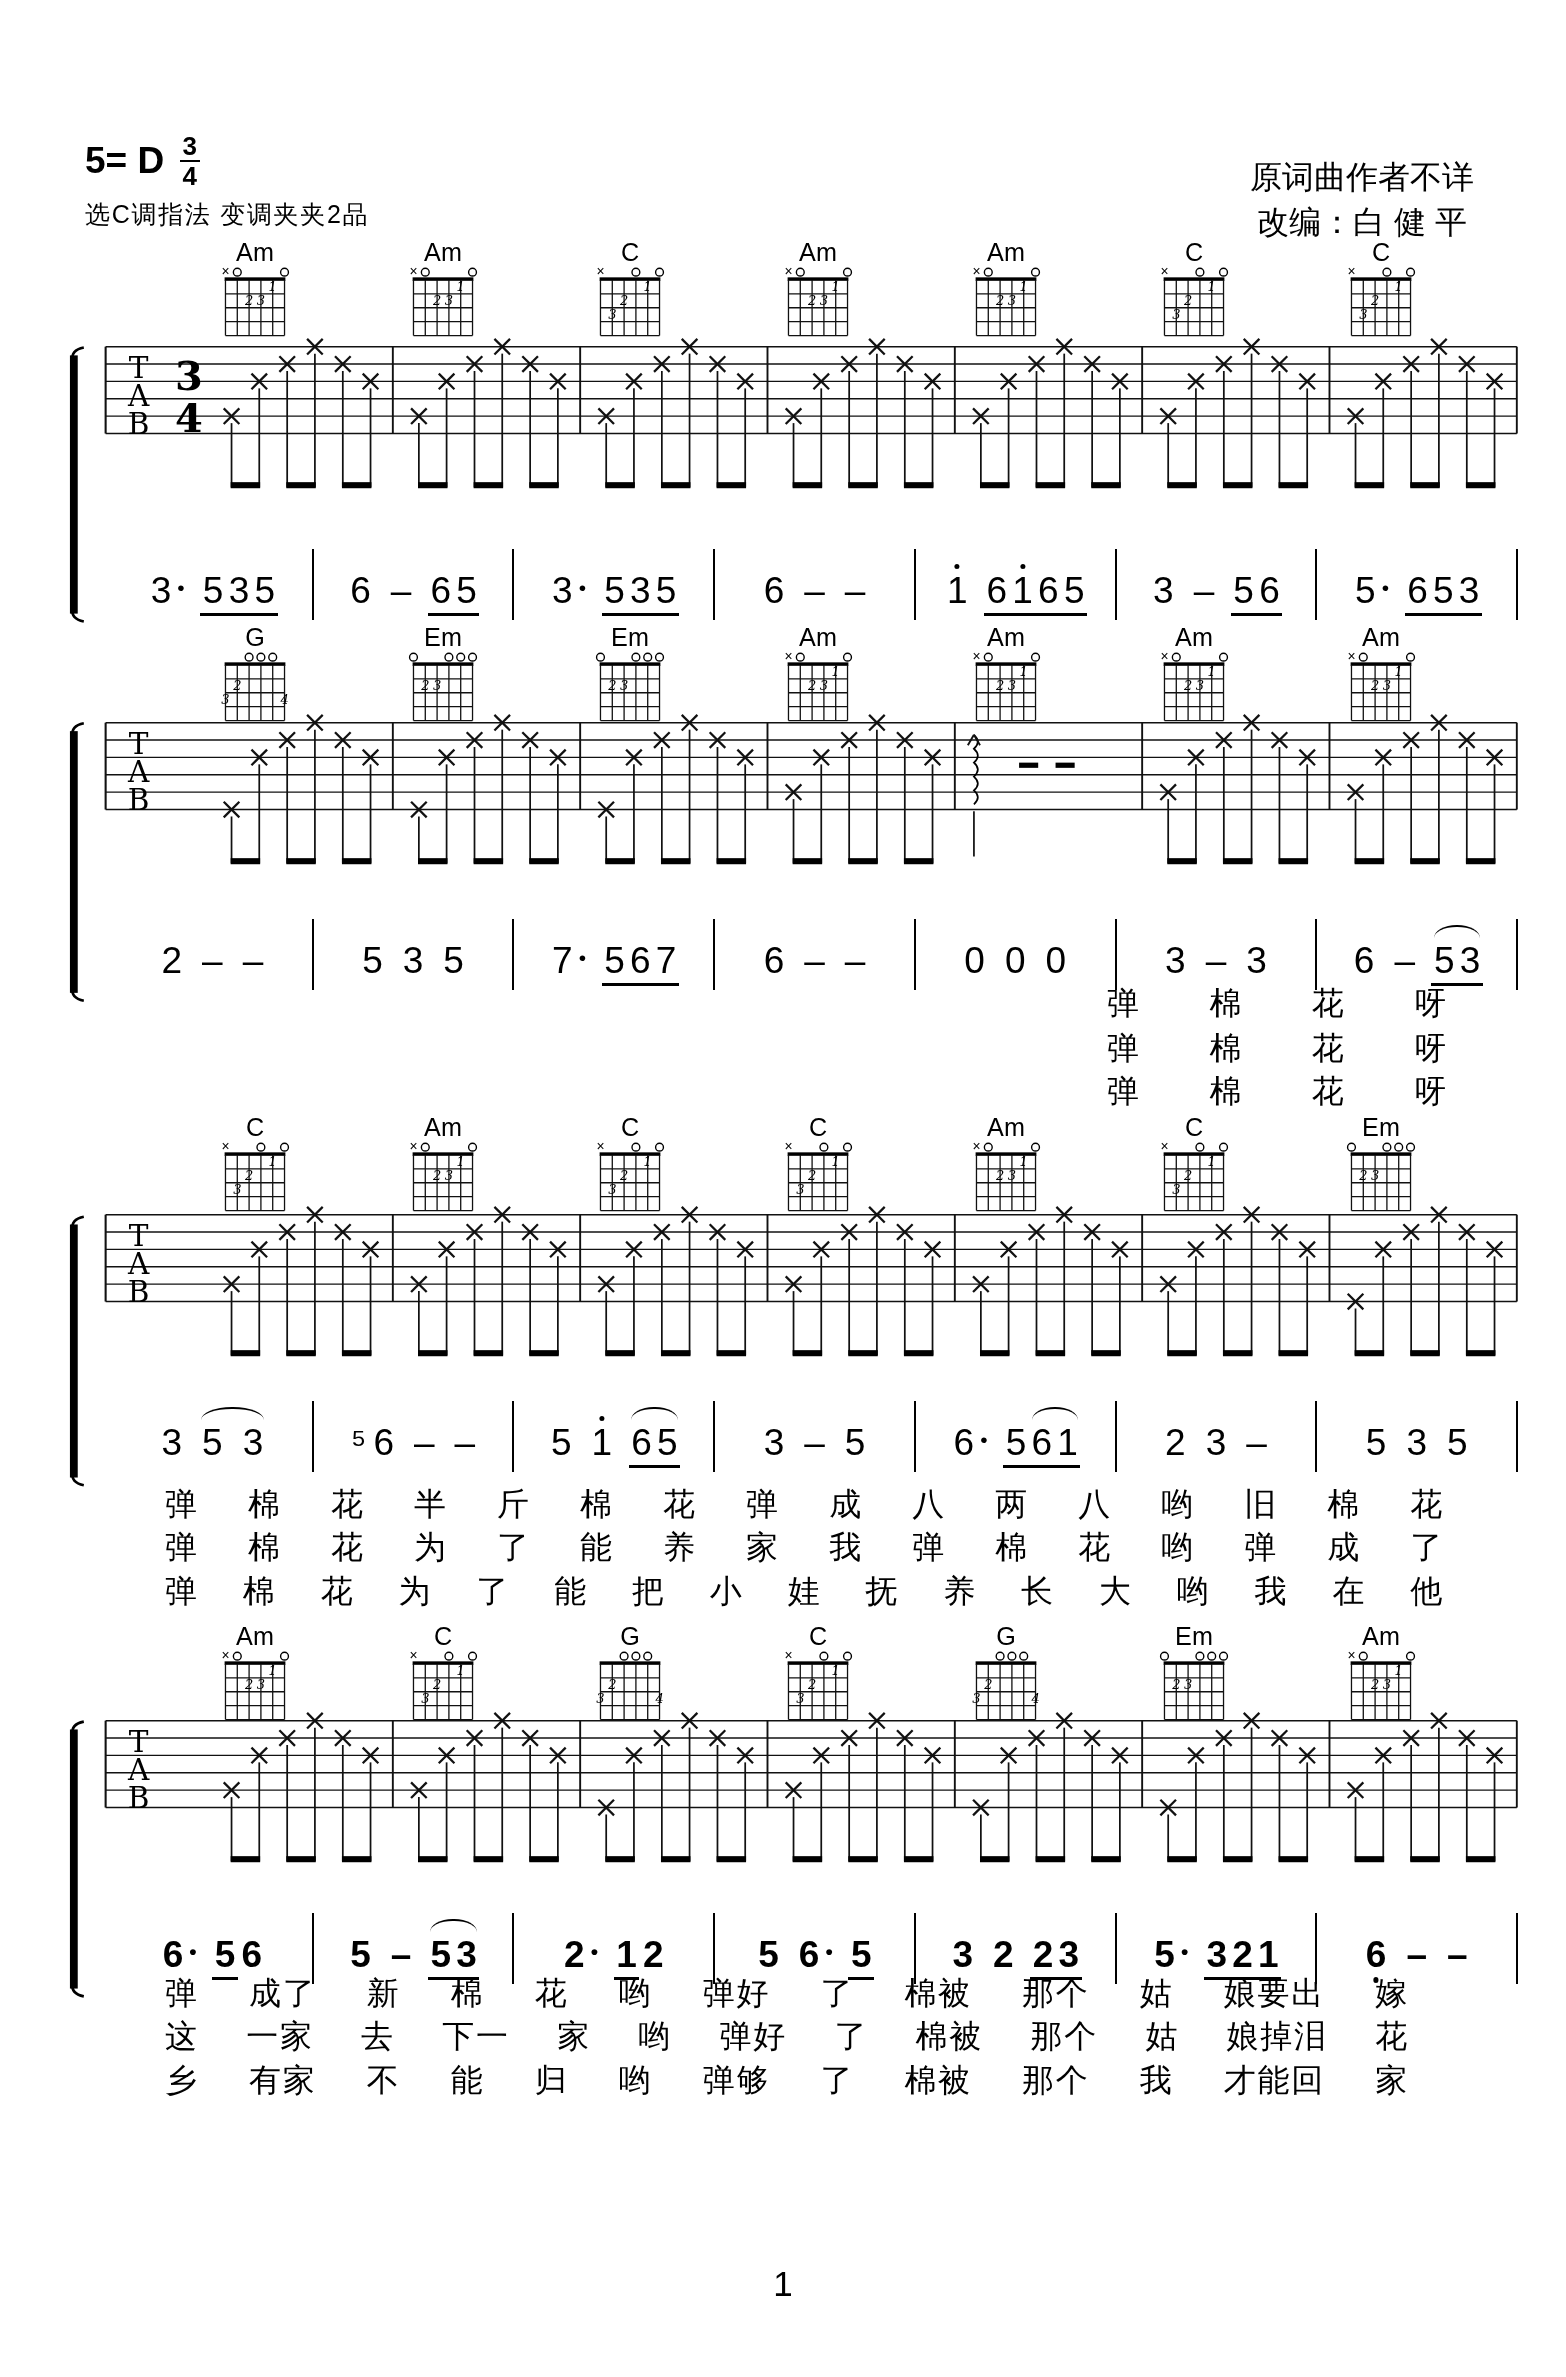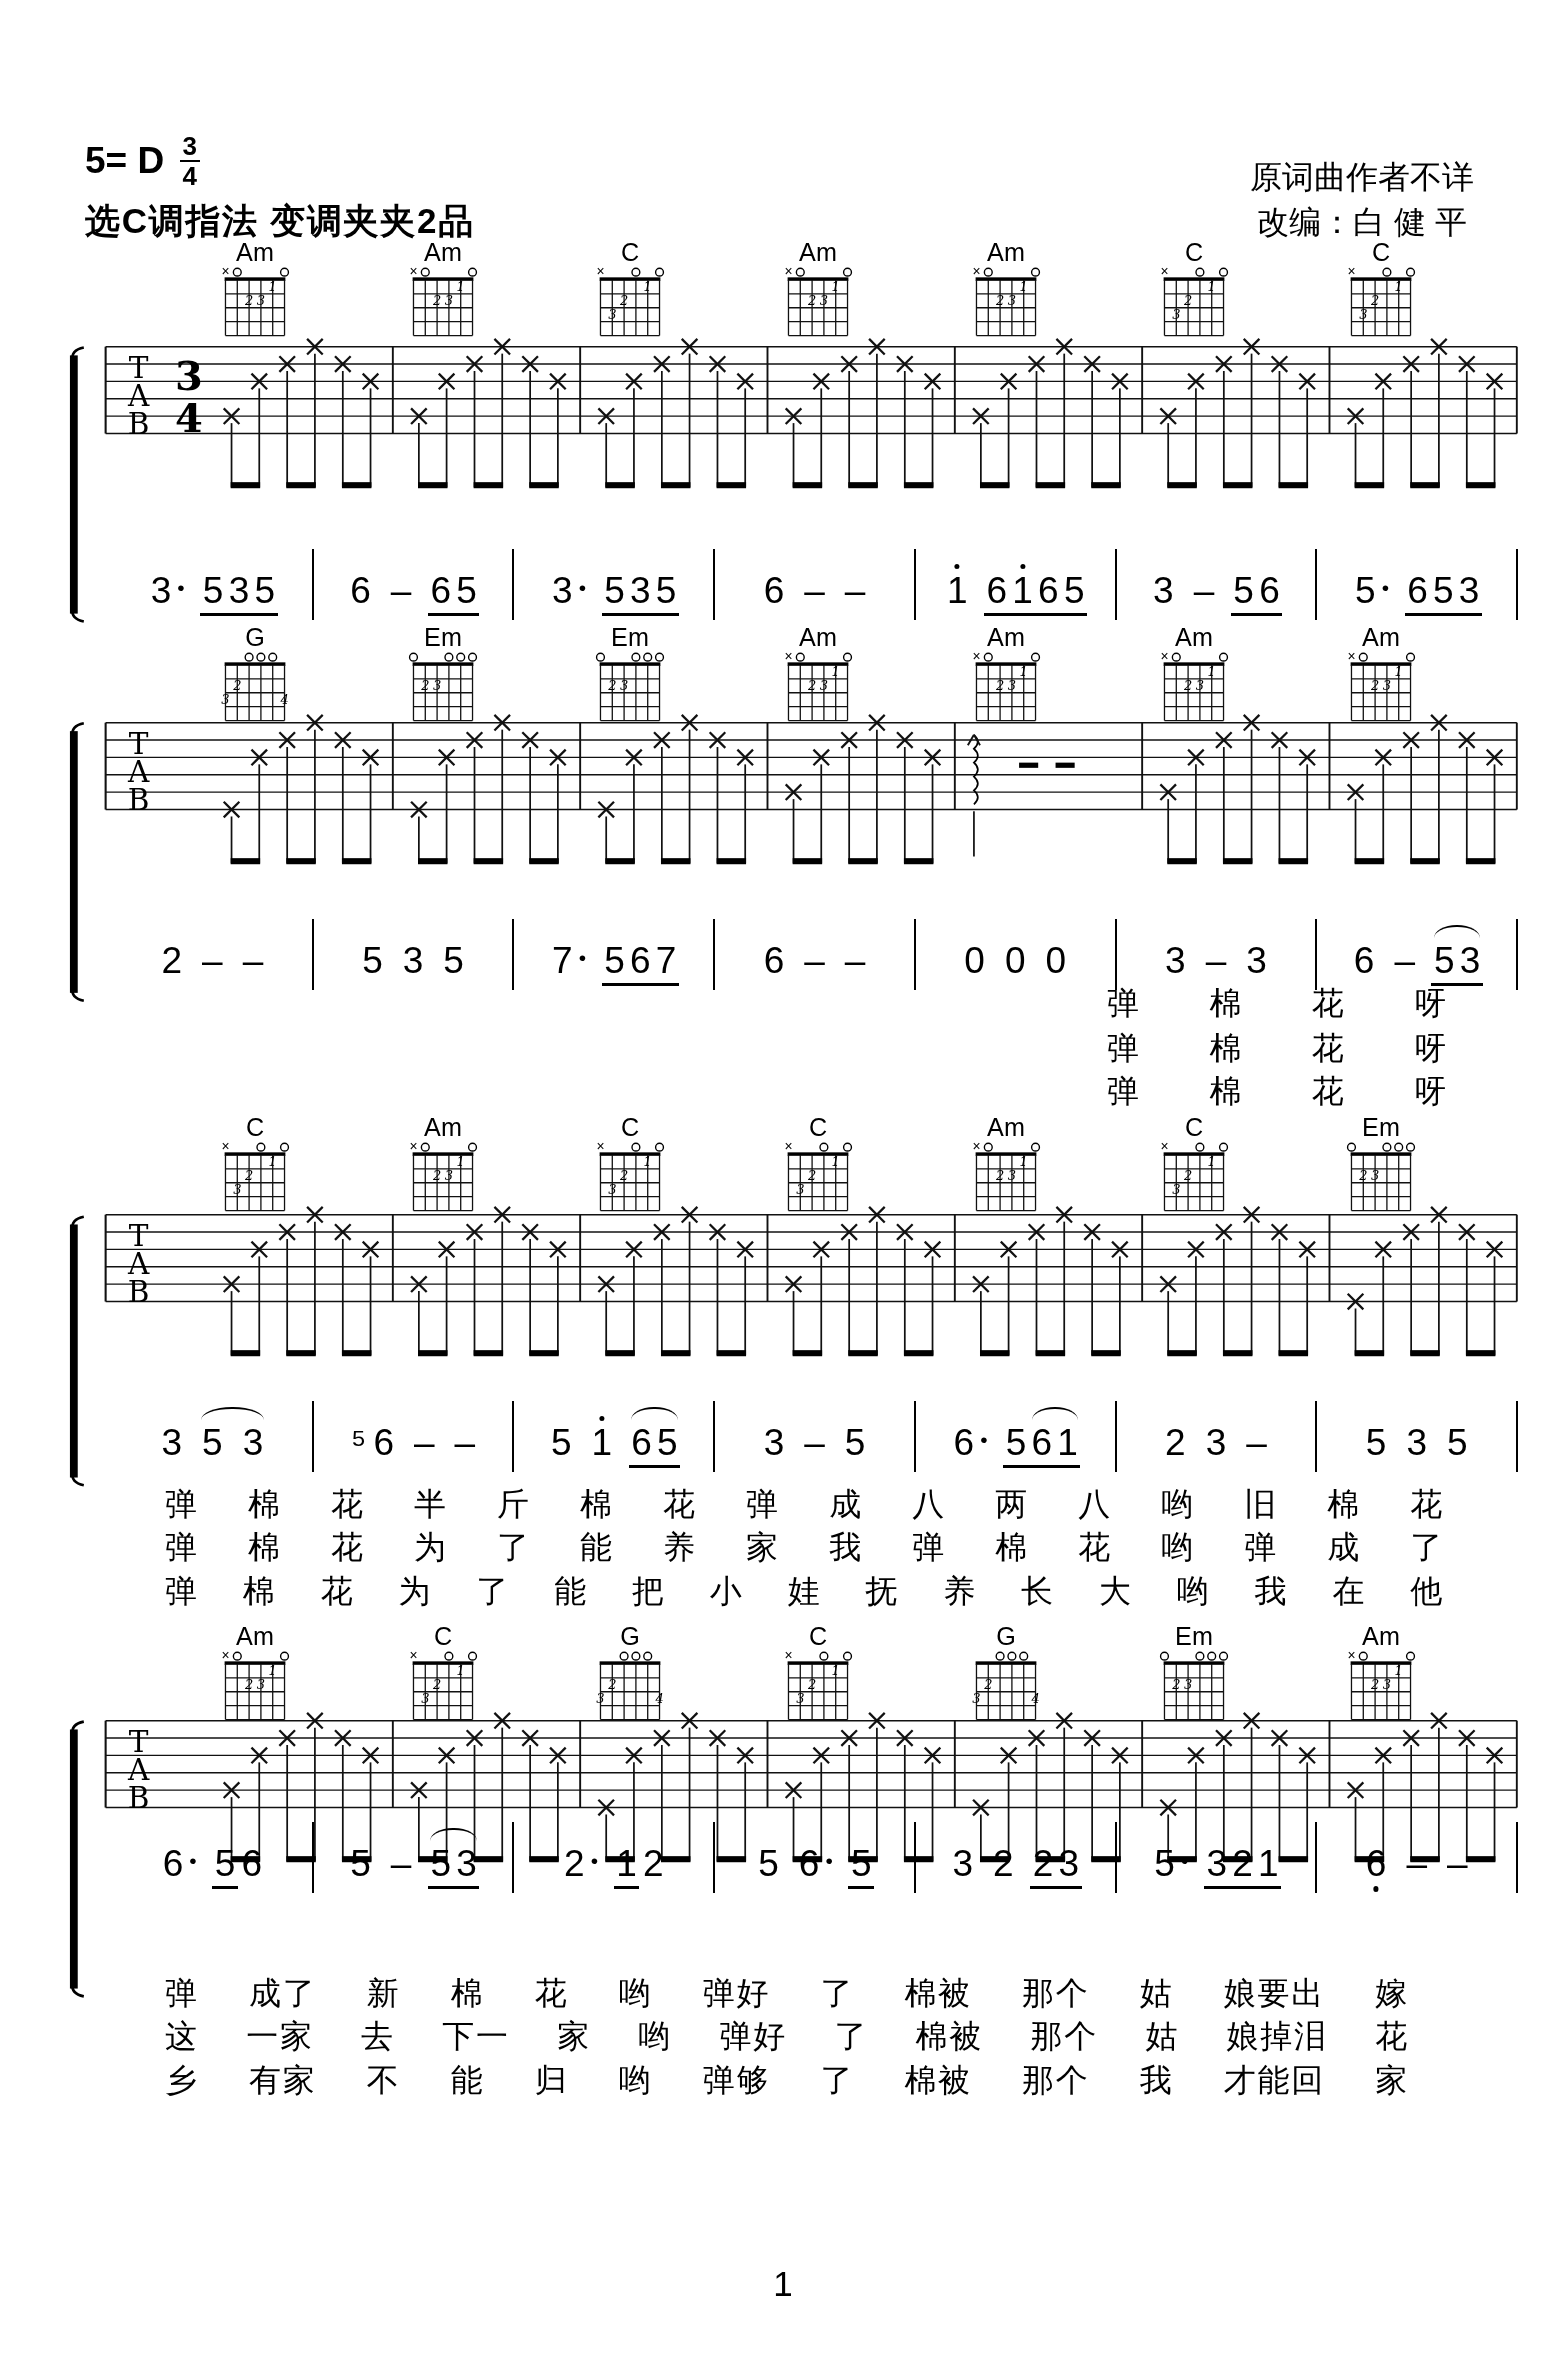--- a/index.html
+++ b/index.html
@@ -2,21 +2,21 @@
 <html style="font-size:14px"><head>
 <meta charset="utf-8">
 <style>
   html,body{margin:0;padding:0;background:#fff}
   body{width:1566px;height:2377px;position:relative;font-family:"Liberation Sans","DejaVu Sans",sans-serif;color:#000;overflow:hidden}
   .page{position:absolute;inset:0;background:#ffffff}
   .title{position:absolute;top:103px;left:0;width:100%;text-align:center;font-size:61px;font-weight:bold;letter-spacing:5.2px}
   .keyrow{position:absolute;left:85px;top:132px;font-size:37px;font-weight:bold;display:flex;align-items:center;gap:15.7px}
   .frac{display:inline-flex;flex-direction:column;align-items:center;font-size:26px;line-height:1.08;font-weight:bold}
   .frac .den{border-top:2.6px solid #000;padding:0 2.6px}
-  .instruction{position:absolute;left:85px;top:198px;font-size:35px;font-weight:bold;letter-spacing:1.7px}
+  .instruction{position:absolute;left:85px;top:198px;font-size:25px;font-weight:normal;letter-spacing:1.7px}
   .credits{position:absolute;right:92px;top:155px;text-align:center;font-size:32px;line-height:1.42}
   .pageno{position:absolute;left:0;width:100%;top:2264px;text-align:center;font-size:35px}
   .system{position:absolute;left:0;top:0;width:1566px;height:0}
   .chordbox{position:absolute}
   .staffsvg{position:absolute;left:0;width:1566px}
   .bracketsvg{position:absolute}
   .melody{position:absolute;left:113px;width:1405px;height:80px;display:flex}
   .mmeasure{flex:1;border-right:2.2px solid #000;text-align:center;white-space:nowrap;font-size:37px;padding-top:21px;height:50px;box-sizing:content-box}
   .n{display:inline-block;position:relative;padding:0 3.5px;line-height:1}
   .u .n{padding:0 2.6px}
@@ -1382,21 +1382,21 @@
           <line x1="1719.33" y1="58" x2="1719.33" y2="172" stroke="#111" stroke-width="2"></line>
           <rect x="1558.27" y="166" width="33.92571428571432" height="7" fill="#000"></rect>
           <rect x="1622.3371428571427" y="166" width="33.92571428571432" height="7" fill="#000"></rect>
           <rect x="1686.4042857142856" y="166" width="33.92571428571432" height="7" fill="#000"></rect>
         </svg>
         <svg width="26" height="278" viewBox="0 0 30 319" class="bracketsvg" style="left: 63px; top: 1720px;">
           <rect x="8" y="10" width="9" height="299" fill="#000"></rect>
           <path d="M 24 1 Q 9 4 11 16" fill="none" stroke="#000" stroke-width="3"></path>
           <path d="M 24 318 Q 9 315 11 303" fill="none" stroke="#000" stroke-width="3"></path>
         </svg>
-        <div class="melody" style="top: 1822px;">
+        <div class="melody" style="top: 1913px; font-weight: bold;">
           <div class="mmeasure"><span class="n">6</span><span class="dot">•</span><span class="sp"></span><span class="u"><span class="n">5</span></span><span class="n">6</span></div>
           <div class="mmeasure"><span class="n">5</span><span class="sp"></span><span class="n">–</span><span class="sp"></span><span class="tie"><span class="u"><span class="n">5</span><span class="n">3</span></span></span></div>
           <div class="mmeasure"><span class="n">2</span><span class="dot">•</span><span class="sp"></span><span class="u"><span class="n">1</span></span><span class="n">2</span></div>
           <div class="mmeasure"><span class="n">5</span><span class="sp"></span><span class="n">6</span><span class="dot">•</span><span class="sp"></span><span class="u"><span class="n">5</span></span></div>
           <div class="mmeasure"><span class="n">3</span><span class="sp"></span><span class="n">2</span><span class="sp"></span><span class="u"><span class="n">2</span><span class="n">3</span></span></div>
           <div class="mmeasure"><span class="n">5</span><span class="dot">•</span><span class="sp"></span><span class="u"><span class="n">3</span></span><span class="u"><span class="n">2</span><span class="n">1</span></span></div>
           <div class="mmeasure"><span class="n lo">6</span><span class="sp"></span><span class="n">–</span><span class="sp"></span><span class="n">–</span></div>
         </div>
         <div class="lyrrow" style="top: 1972px; left: 165px; width: 1244px;">
           <span class="lyr">弹</span>

